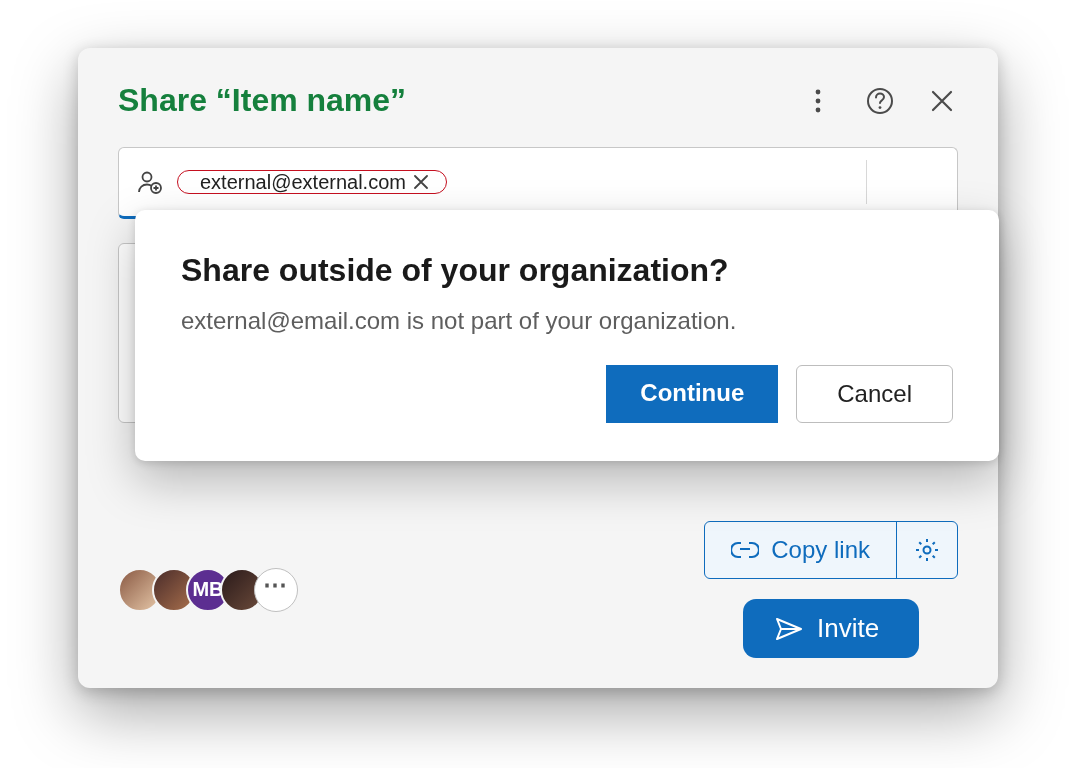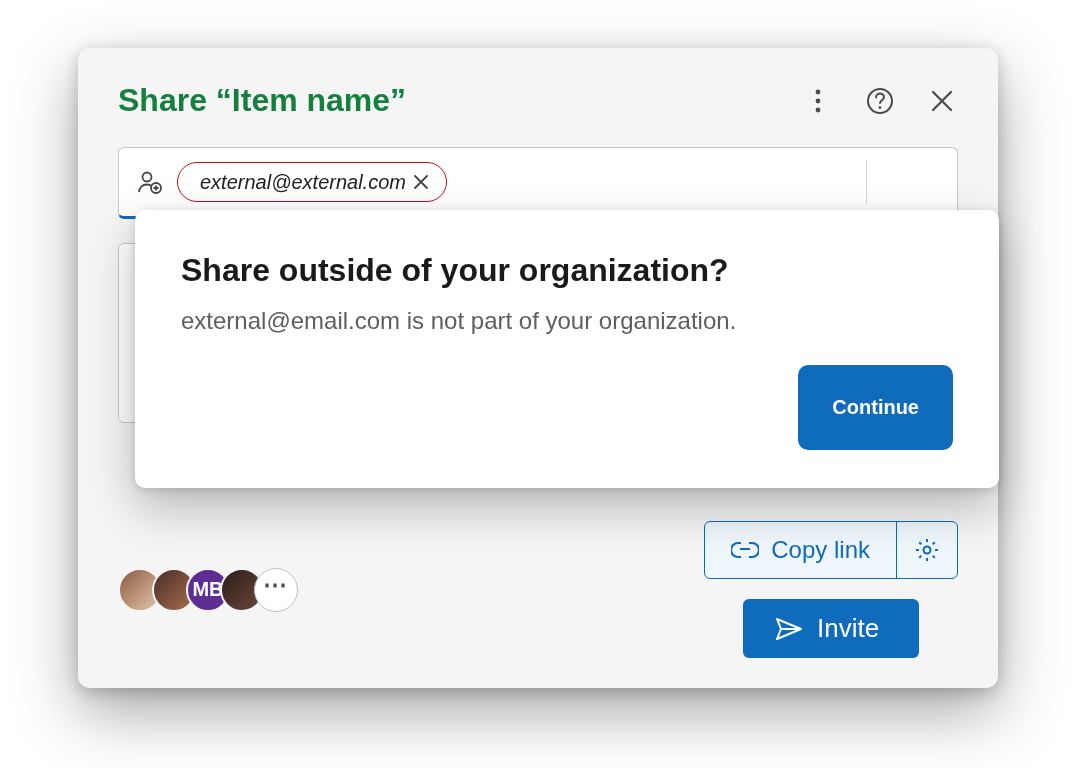--- a/index.html
+++ b/index.html
@@ -56,28 +56,27 @@
     height: 72px;
     display: flex;
     align-items: center;
     padding: 0 18px;
     gap: 14px;
     margin-bottom: 24px;
   }
   .recipient-field .chip {
     border: 1.5px solid #c50f1f;
     border-radius: 28px;
-    height: 40px;
+    height: 24px;
     padding: 0 18px 0 22px;
     display: flex;
     align-items: center;
     gap: 8px;
     color: #222;
     font-size: 20px;
-    font-style: italic;
   }
   .recipient-field .divider {
     position: absolute;
     right: 90px; top: 12px; bottom: 12px;
     width: 1px; background: #d8d8d8;
   }
 
   .message-box {
     border: 1px solid #c7c7c7;
     border-radius: 6px;
@@ -139,21 +138,21 @@
     display: flex; align-items: center; justify-content: center;
     color: #0f6cbd;
     cursor: pointer;
   }
   .invite-btn {
     display: flex; align-items: center; gap: 14px;
     background: #0f6cbd;
     color: #fff;
     font-size: 26px; font-weight: 500;
     padding: 14px 40px 14px 32px;
-    border-radius: 6px;
+    border-radius: 13px;
     cursor: pointer;
   }
 
   
   .confirm-card {
     position: absolute;
     left: 135px; top: 210px;
     width: 864px;
     background: #fff;
     border-radius: 10px;
@@ -172,23 +171,23 @@
     margin-bottom: 30px;
   }
   .confirm-actions {
     display: flex;
     justify-content: flex-end;
     gap: 18px;
   }
   .btn-primary {
     background: #0f6cbd;
     color: #fff;
-    font-size: 20px; font-weight: 600;
-    padding: 31px 34px;
-    border-radius: 10px;
+    font-size: 24px; font-weight: 600;
+    padding: 14px 34px;
+    border-radius: 0;
     cursor: pointer;
   }
   .btn-secondary {
     background: #fff;
     color: #222;
     font-size: 24px; font-weight: 500;
     padding: 14px 40px;
     border: 1px solid #bdbdbd;
     border-radius: 6px;
     cursor: pointer;
@@ -298,14 +297,15 @@
     </div>
   </div>
 
 </div>
 
 <div class="confirm-card">
   <div class="confirm-title">Share outside of your organization?</div>
   <div class="confirm-body">external@email.com is not part of your organization.</div>
   <div class="confirm-actions">
     <div class="btn-primary">Continue</div>
+    <div class="btn-secondary">Cancel</div>
   </div>
 </div>
 
 </body></html>

